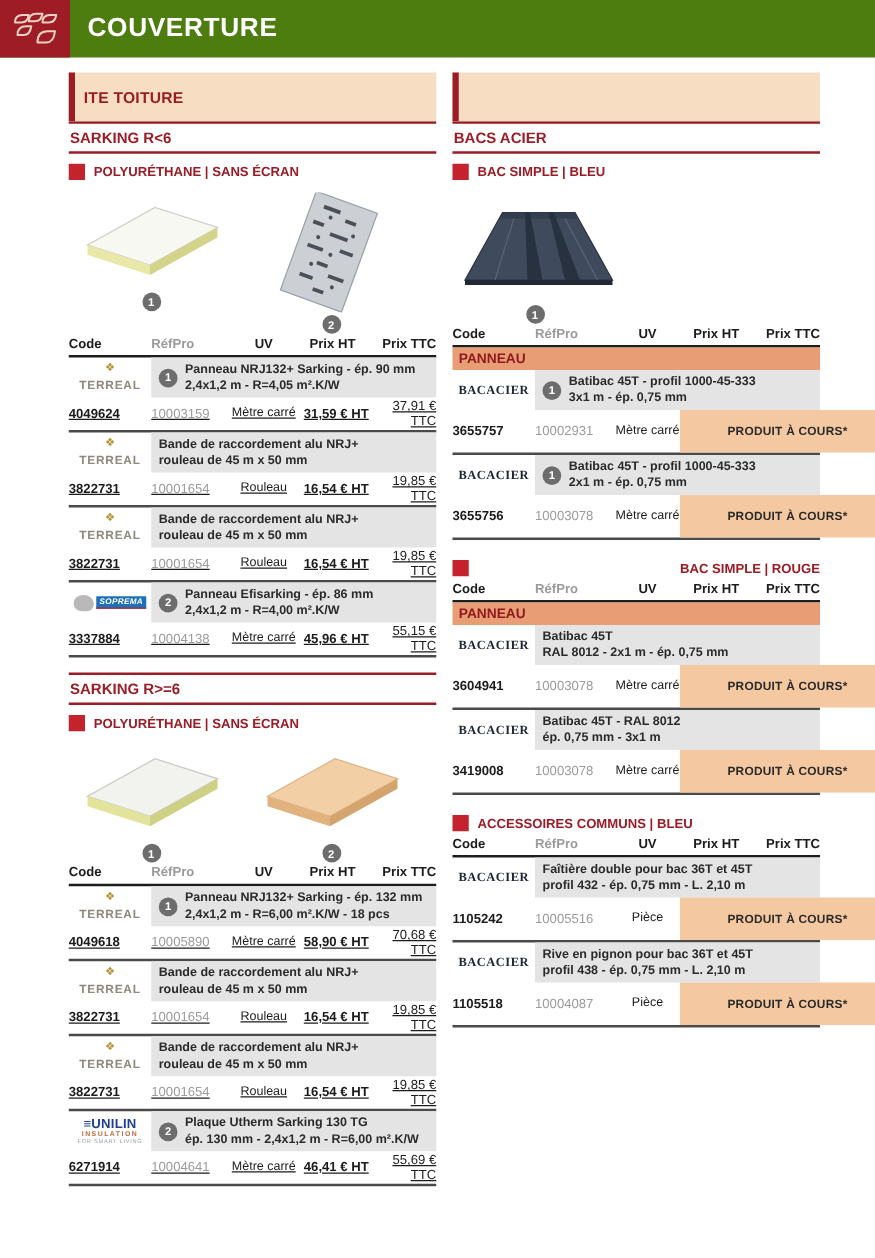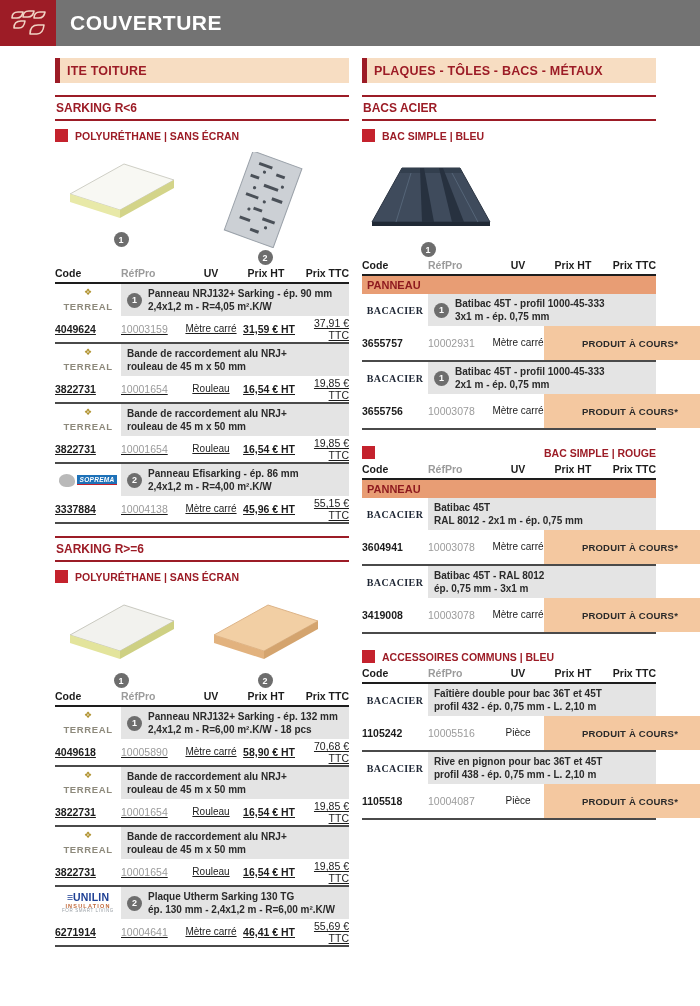--- a/index.html
+++ b/index.html
@@ -1,25 +1,25 @@
 <!DOCTYPE html>
 <html><head>
 <meta charset="utf-8">
 <style>
   html,body{margin:0;padding:0;background:#fff;}
   .page{position:relative;width:700px;height:1006px;background:#ffffff;overflow:hidden;
         font-family:"Liberation Sans",sans-serif;color:#1c1c1c;}
   
-  .topbar{display:flex;height:46px;background:#737373;}
+  .topbar{display:flex;height:46px;background:#4d7c0f;}
   .icon-sq{flex:0 0 56px;background:#9d1c26;display:flex;align-items:center;justify-content:center;}
   .page-title{color:#fff;font-weight:bold;font-size:21px;letter-spacing:.5px;align-self:center;padding-left:14px;}
   
   .cols{display:flex;gap:13px;padding:12px 45px 0 55px;}
   .col{flex:0 0 294px;width:294px;}
-  .banner{position:relative;background:#f7ddc2;height:25px;display:flex;align-items:center;margin-bottom:12px;}
+  .banner{position:relative;background:#f7ddc2;height:39px;display:flex;align-items:center;}
   .banner-bar{width:5px;height:100%;background:#9c1c26;margin-right:7px;}
   .banner-text{color:#9c1c26;font-weight:bold;font-size:12.5px;letter-spacing:.2px;}
   .sec-title{margin-top:12px;border-top:2px solid #9c1c26;border-bottom:2px solid #9c1c26;
              color:#9c1c26;font-weight:bold;font-size:12px;padding:4px 1px;margin-bottom:6px;}
   .sub-label{display:flex;align-items:center;gap:7px;margin:8px 0 4px;color:#9c1c26;font-weight:bold;font-size:10.5px;}
   .sub-sq{width:13px;height:13px;background:#c4222d;flex:0 0 13px;}
   
   .img-row{display:flex;gap:16px;padding:6px 0 2px 2px;}
   .img-box{width:128px;display:flex;flex-direction:column;align-items:center;}
   .badge{width:15px;height:15px;border-radius:50%;background:#6d6d6d;color:#fff;
@@ -356,21 +356,20 @@
           <span class="c-ttc">55,69 € TTC</span>
         </div>
       </div>
 
     </div>
 
     <div class="col">
 
       <div class="banner">
         <span class="banner-bar"></span>
-        <span class="banner-text">PLAQUES - TÔLES - BACS - MÉTAUX</span>
       </div>
 
       <div class="sec-title" style="margin-top:0;">BACS ACIER</div>
 
       <div class="sub-label">
         <span class="sub-sq"></span>
         <span>BAC SIMPLE | BLEU</span>
       </div>
 
       <div class="img-row">

